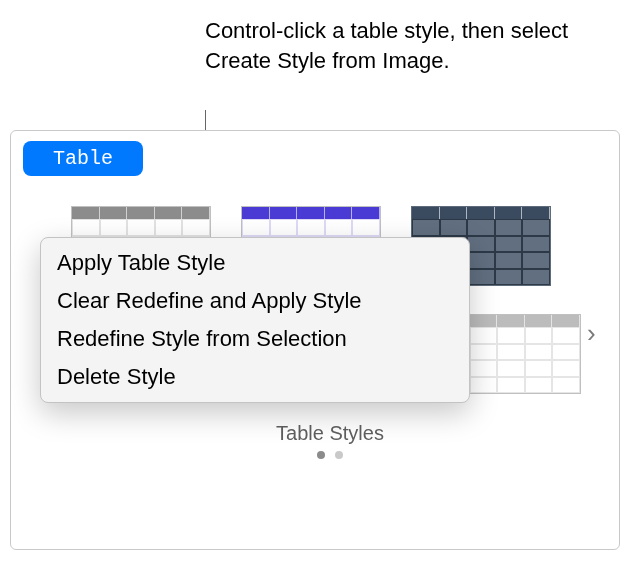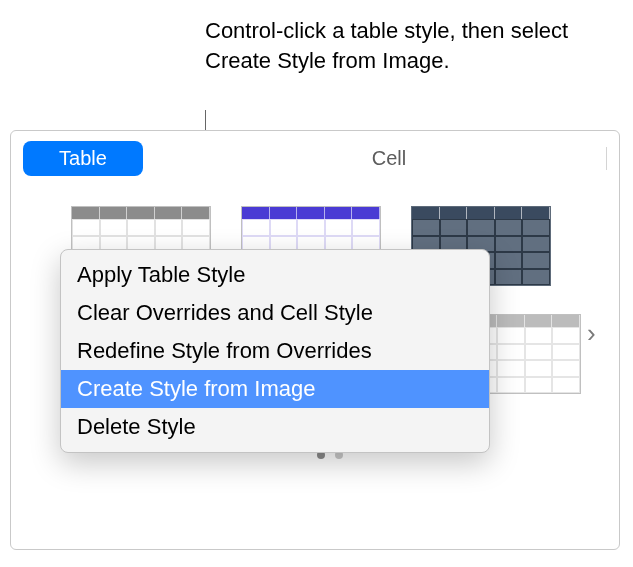--- a/index.html
+++ b/index.html
@@ -37,20 +37,21 @@
     background: #ffffff;
     overflow: hidden;
   }
 
   
   .tabs {
     display: flex;
     align-items: flex-end;
     padding: 10px 12px 10px 12px;
     gap: 16px;
+    font-family: Liberation Mono, monospace;
   }
   .tab {
     flex: 1;
     text-align: center;
     font-size: 20px;
     color: #5c5c5c;
     padding: 6px 0;
     position: relative;
     cursor: default;
   }
@@ -143,30 +144,29 @@
   }
   .dot {
     width: 8px; height: 8px; border-radius: 50%;
     background: #c9c9c9;
   }
   .dot.active { background: #8b8b8b; }
 
   
   .context-menu {
     position: absolute;
-    top: 249px;
+    top: 237px;
     left: 40px;
     width: 430px;
     background: #f4f4f4;
     border: 1px solid #c3c3c3;
     border-radius: 8px;
     box-shadow: 0 10px 30px rgba(0,0,0,0.22);
     padding: 6px 0;
     z-index: 100;
-    margin-left: 20px;
   }
   .menu-item {
     font-size: 22px;
     color: #000;
     padding: 6px 16px;
     cursor: default;
     white-space: nowrap;
   }
   .menu-item.highlight {
     background: #4f93ff;
@@ -178,21 +178,20 @@
 
 <div class="root">
 
   <div class="callout">Control-click a table style, then select Create Style from Image.</div>
   <div class="callout-line"></div>
 
   <div class="panel">
 
     <div class="tabs">
       <div class="tab active">Table</div>
-      <div class="tab sep">Cell</div>
     </div>
 
     <div class="styles-area">
 
       <div class="styles-row">
         <div class="style-thumb thumb-a">
           <div class="header">
               <span></span>
               <span></span>
               <span></span>
@@ -359,19 +358,18 @@
       </div>
 
     </div>
 
     <div class="chevron">›</div>
 
   </div>
 
   <div class="context-menu">
     <div class="menu-item">Apply Table Style</div>
-    <div class="menu-item">Clear Overrides and Cell Style</div>
-    <div class="menu-item">Redefine Style from Overrides</div>
-    <div class="menu-item highlight">Create Style from Image</div>
+    <div class="menu-item">Clear Redefine and Apply Style</div>
+    <div class="menu-item">Redefine Style from Selection</div>
     <div class="menu-item">Delete Style</div>
   </div>
 
 </div>
 
 </body></html>

